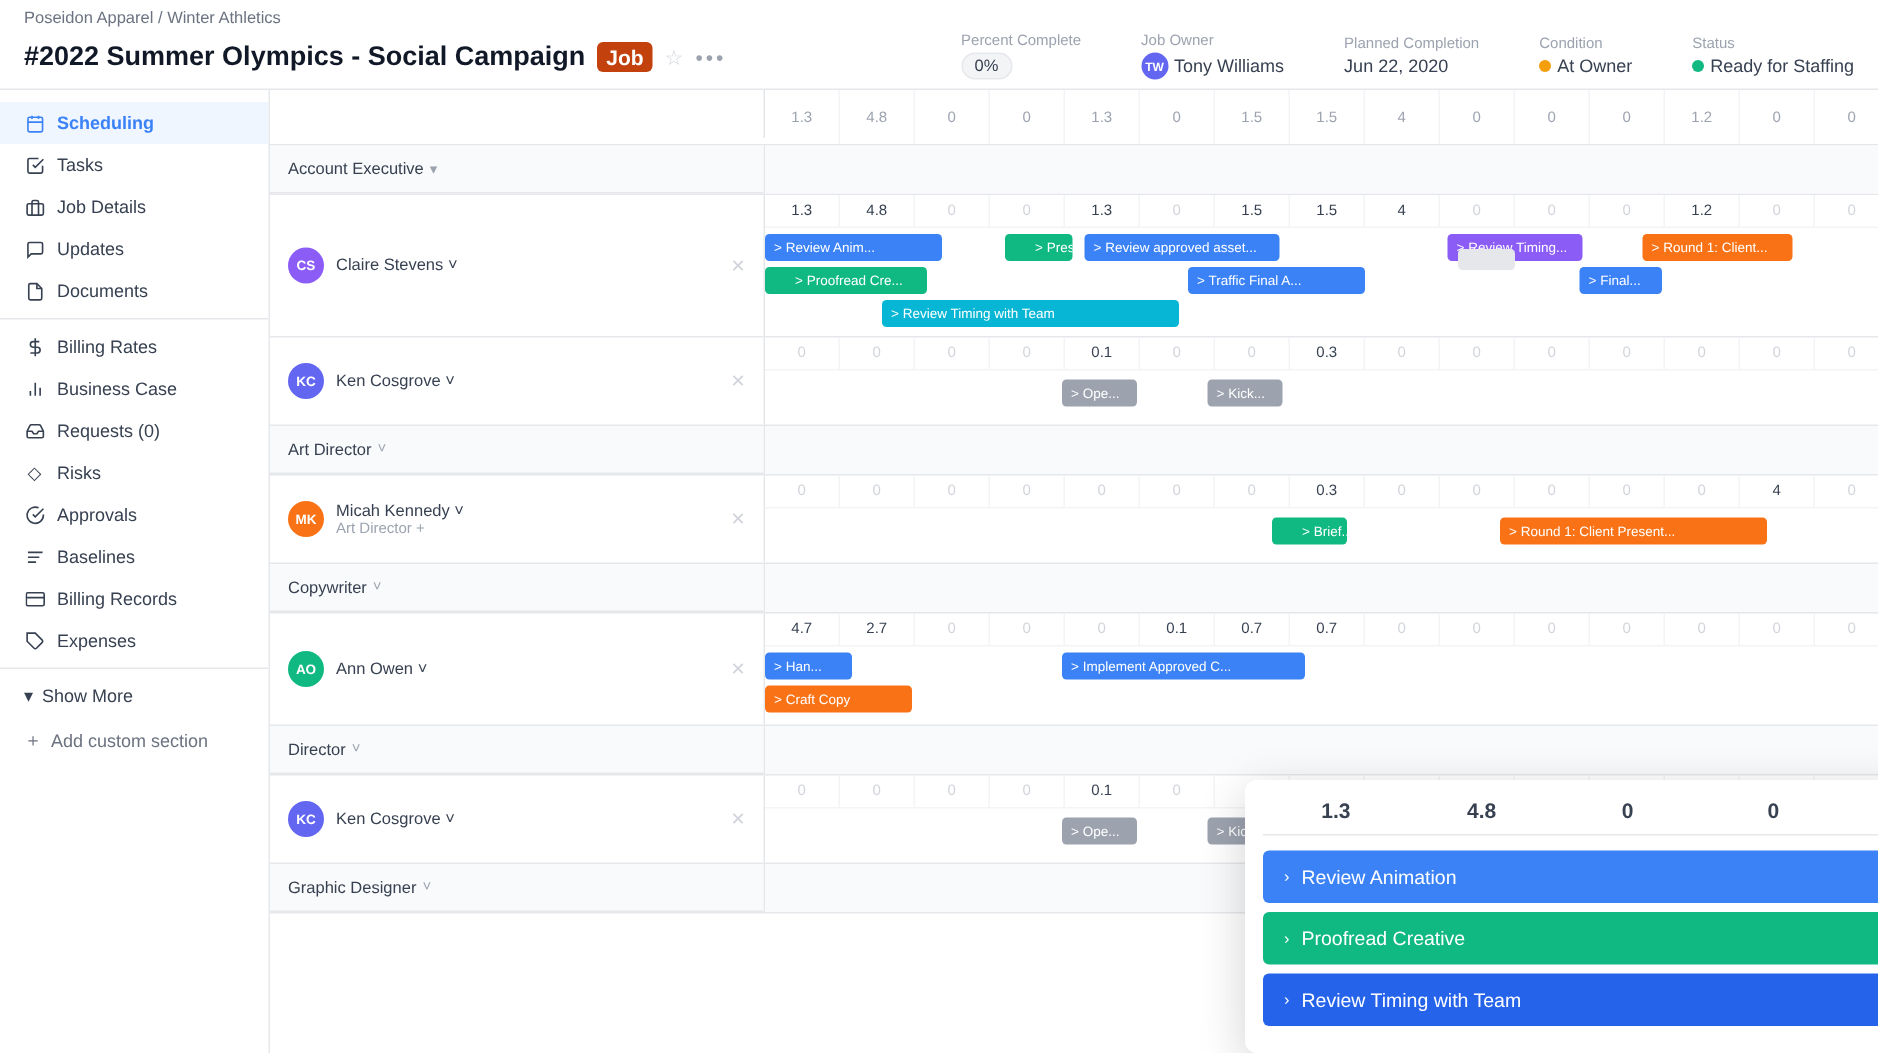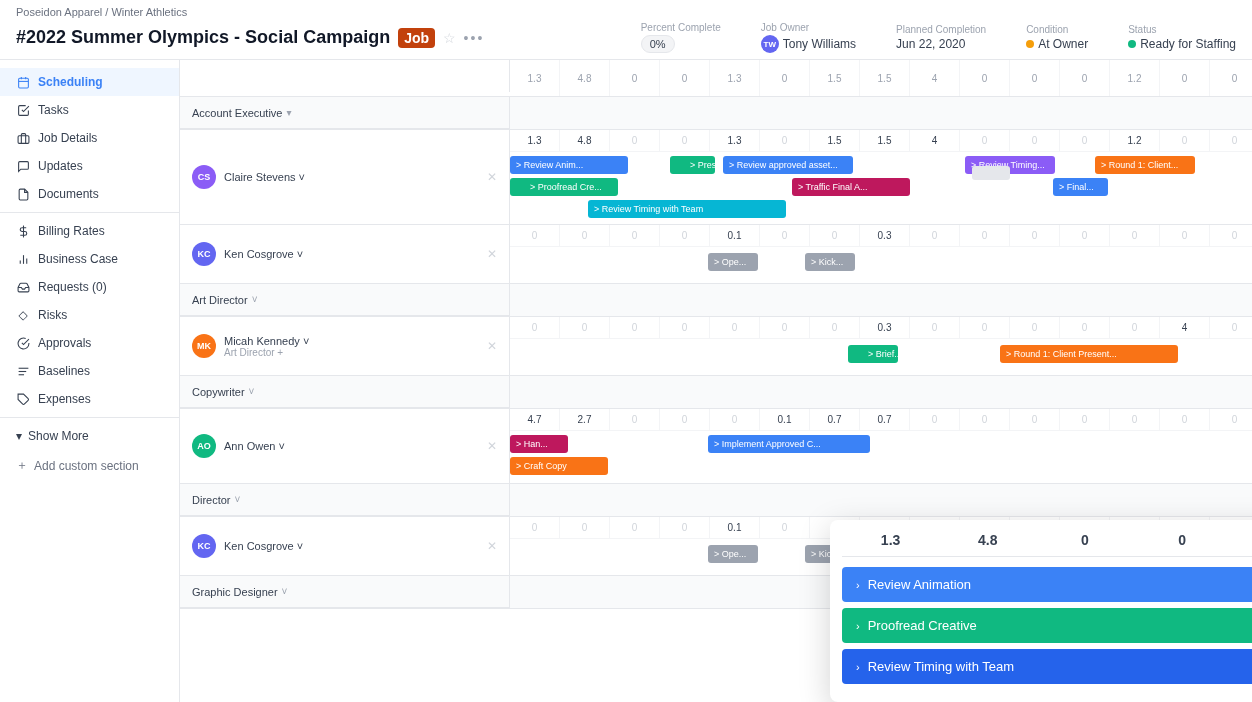--- a/index.html
+++ b/index.html
@@ -55,21 +55,21 @@
     .remove-btn { margin-left: auto; color: #d1d5db; cursor: pointer; font-size: 12px; }
     .num-cell { min-width: 50px; text-align: center; font-size: 10px; color: #374151; padding: 4px 2px; border-right: 1px solid #f3f4f6; display: flex; align-items: center; justify-content: center; }
     .num-zero { color: #d1d5db; }
     .gantt-bar { position: absolute; height: 18px; border-radius: 3px; display: flex; align-items: center; padding: 0 6px; font-size: 9px; color: #fff; font-weight: 500; white-space: nowrap; overflow: hidden; cursor: pointer; }
     .bar-blue { background: #3b82f6; }
     .bar-green { background: #10b981; padding-left: 20px; }
     .bar-purple { background: #8b5cf6; }
     .bar-orange { background: #f97316; }
     .bar-gray { background: #9ca3af; }
     .bar-teal { background: #06b6d4; }
-    .bar-pink { background: #be185d; }
+    .bar-pink { background: #3b82f6; }
 
     
     .tooltip-popup { position: absolute; left: 650px; top: 460px; background: #fff; border-radius: 8px; box-shadow: 0 8px 32px rgba(0,0,0,0.18); padding: 12px; z-index: 100; width: 510px; }
     .tooltip-numbers { display: flex; gap: 0; border-bottom: 1px solid #e5e7eb; padding-bottom: 8px; margin-bottom: 10px; }
     .tooltip-num-col { flex: 1; text-align: center; }
     .tooltip-num-val { font-size: 14px; font-weight: 600; color: #374151; }
     .tooltip-bar { border-radius: 4px; padding: 10px 14px; margin-bottom: 6px; color: #fff; font-size: 13px; font-weight: 500; display: flex; align-items: center; gap: 8px; cursor: pointer; }
     .tooltip-bar-blue { background: #3b82f6; }
     .tooltip-bar-green { background: #10b981; }
     .tooltip-bar-cyan { background: #06b6d4; }
@@ -224,20 +224,29 @@
               <line x1="21" y1="6" x2="3" y2="6"></line>
               <line x1="17" y1="12" x2="3" y2="12"></line>
               <line x1="13" y1="18" x2="3" y2="18"></line>
             </svg>
         </span>
         <span>Baselines</span>
       </div>
       <div class="sidebar-item">
         <span class="sidebar-icon">
           <svg width="13" height="13" viewBox="0 0 24 24" fill="none" stroke="currentColor" stroke-width="2">
+              <rect x="1" y="4" width="22" height="16" rx="2"></rect>
+              <line x1="1" y1="10" x2="23" y2="10"></line>
+            </svg>
+        </span>
+        <span>Billing Records</span>
+      </div>
+      <div class="sidebar-item">
+        <span class="sidebar-icon">
+          <svg width="13" height="13" viewBox="0 0 24 24" fill="none" stroke="currentColor" stroke-width="2">
               <path d="M20.59 13.41l-7.17 7.17a2 2 0 0 1-2.83 0L2 12V2h10l8.59 8.59a2 2 0 0 1 0 2.82z"></path>
               <line x1="7" y1="7" x2="7.01" y2="7"></line>
             </svg>
         </span>
         <span>Expenses</span>
       </div>
       <div class="sidebar-divider"></div>
       <div class="sidebar-collapse">
         <span>▾</span>
         <span>Show More</span>

